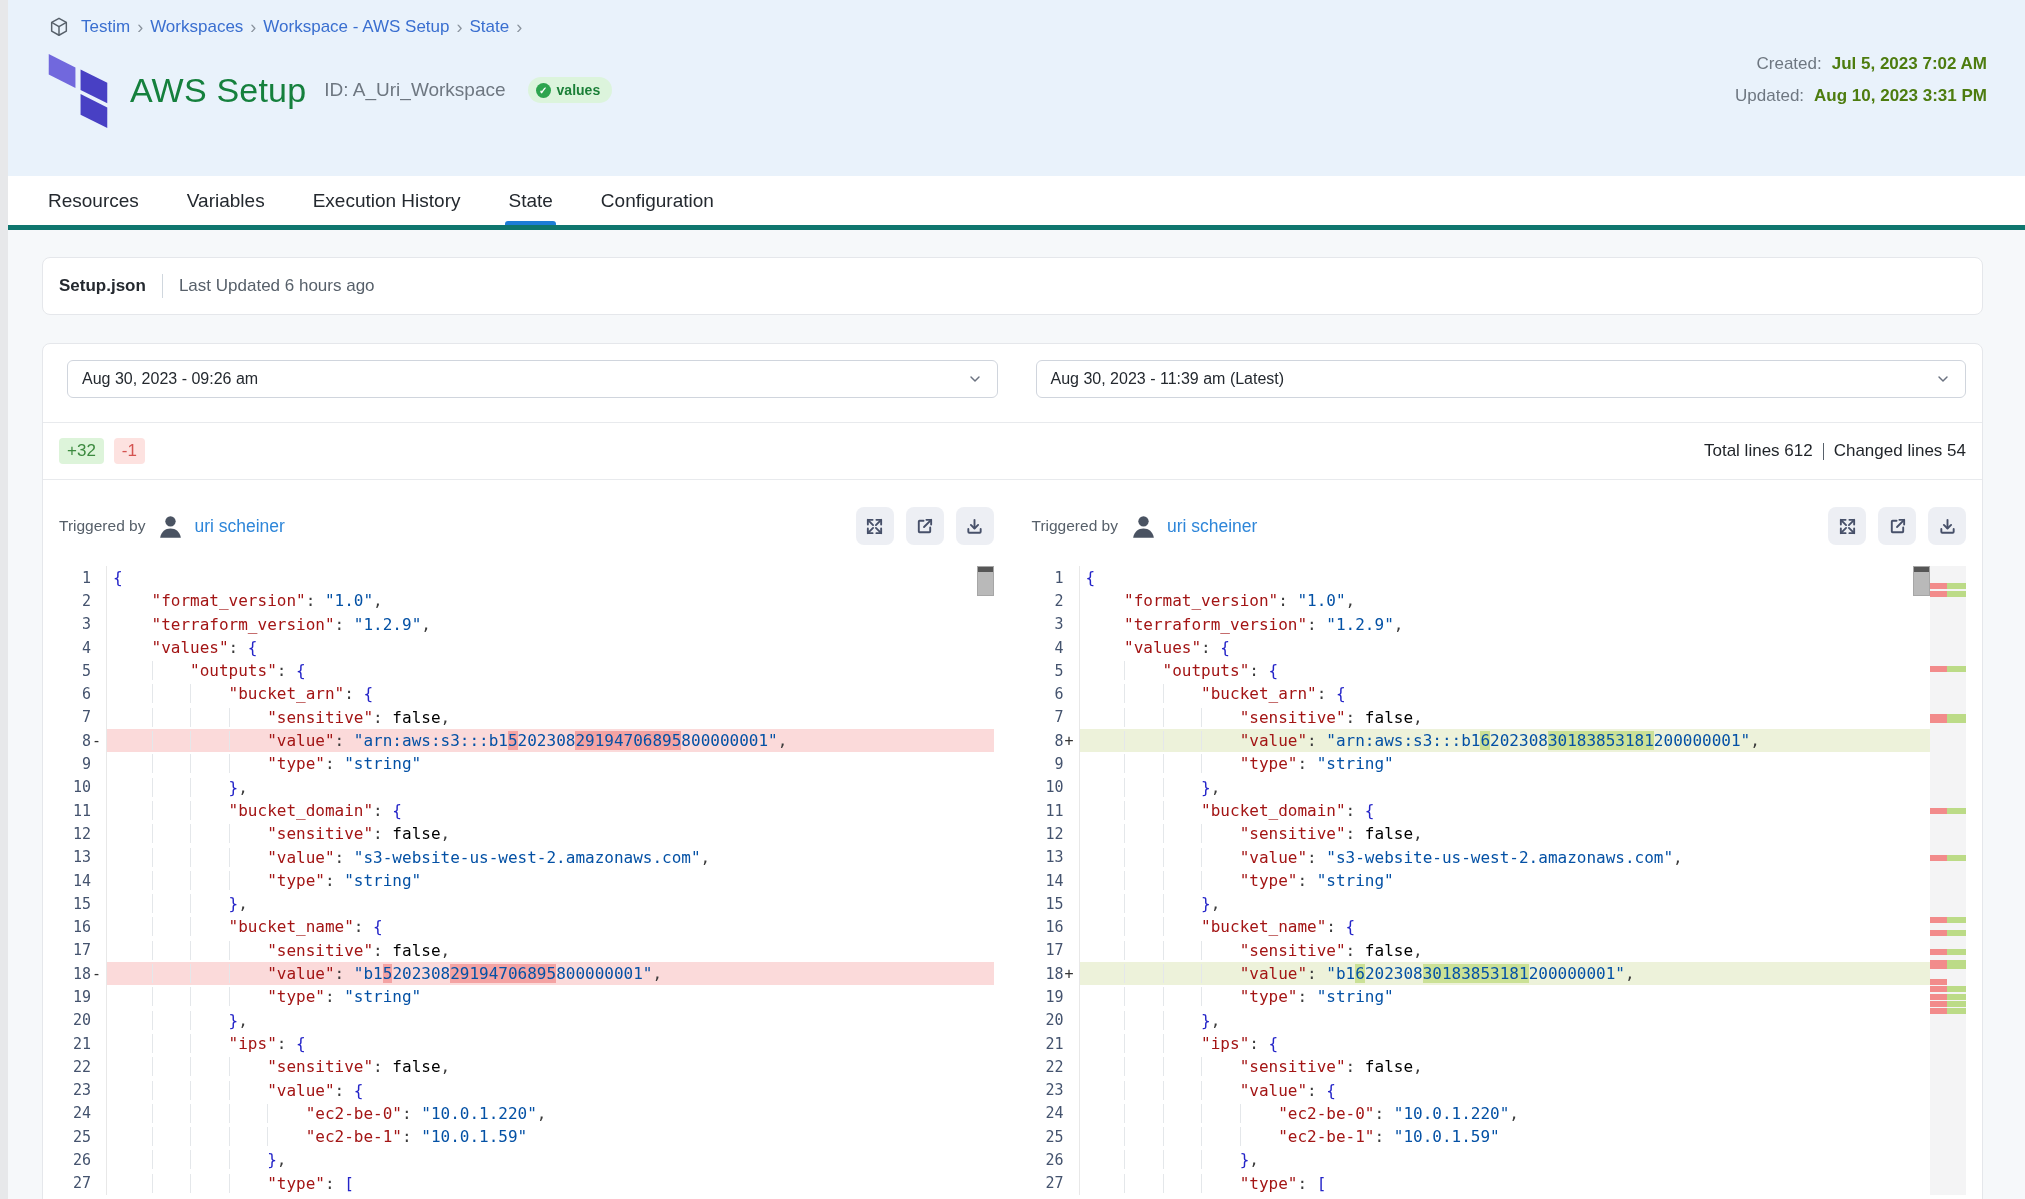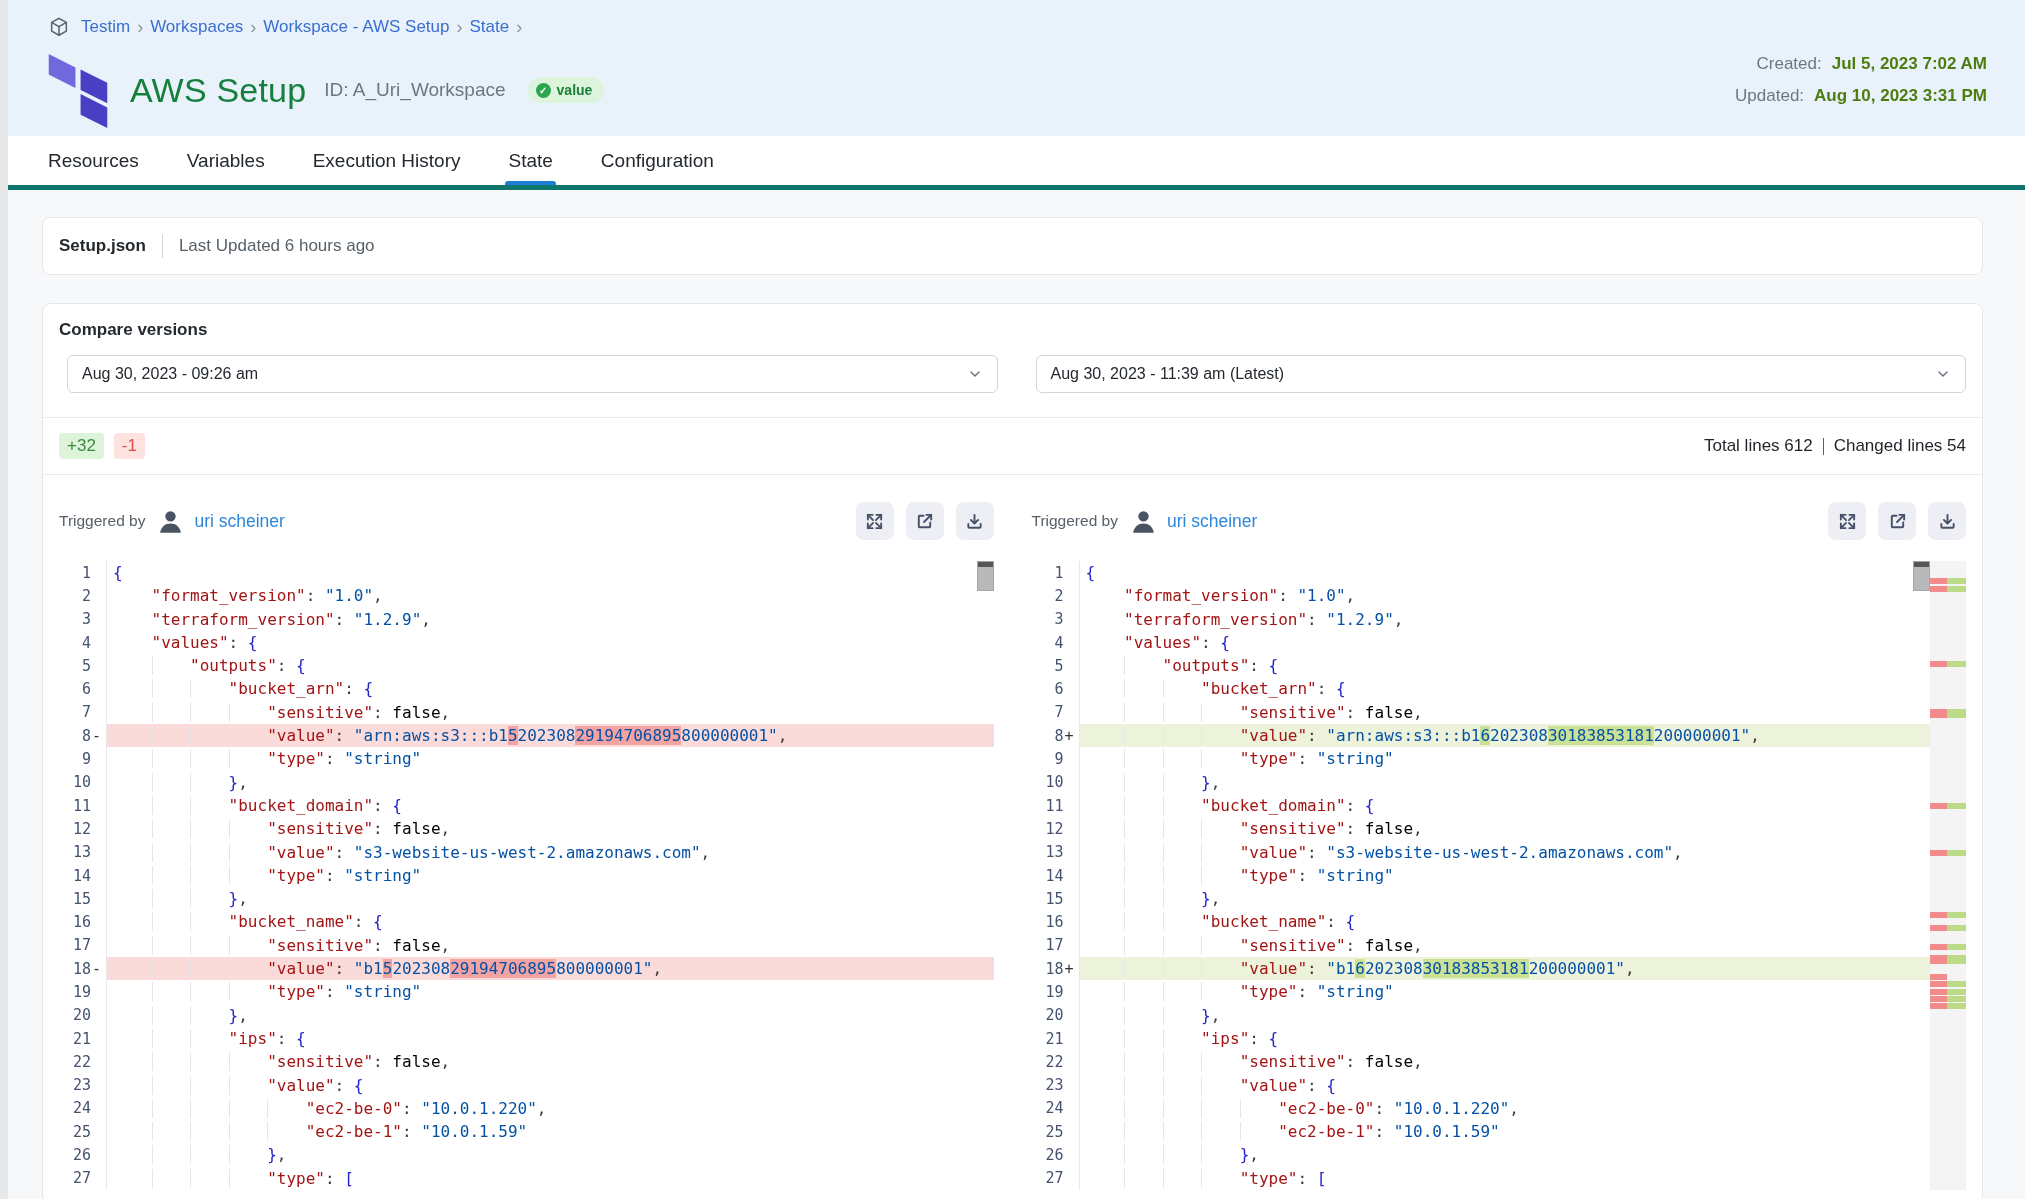--- a/index.html
+++ b/index.html
@@ -1,21 +1,21 @@
 <!DOCTYPE html>
 <html><head>
 <meta charset="utf-8">
 <style>
   * { box-sizing: border-box; margin: 0; padding: 0; }
   html, body { width: 2025px; height: 1199px; overflow: hidden; }
   body { font-family: "Liberation Sans", sans-serif; background: #f6f8fa; position: relative; color: #1f2328; }
   .left-strip { position: absolute; left: 0; top: 0; width: 8px; height: 1199px; background: #e7e8ea; z-index: 60; }
 
   
-  .hero { background: #e9f2fb; height: 136px; padding: 16px 36px 0 48px; position: relative; }
+  .hero { background: #e9f2fb; height: 176px; padding: 16px 36px 0 48px; position: relative; }
   .breadcrumb { display: flex; align-items: center; gap: 7px; font-size: 17px; }
   .bc-icon { width: 22px; height: 22px; margin-right: 4px; }
   .bc-link { color: #3a6fd0; cursor: pointer; }
   .bc-sep { color: #8b949e; font-size: 18px; }
   .title-row { display: flex; align-items: center; margin-top: 14px; }
   .tf-logo { width: 60px; height: 76px; margin-right: 22px; }
   .ws-title { font-size: 34px; font-weight: 400; color: #15803d; letter-spacing: .2px; }
   .ws-id { font-size: 19px; color: #6e7781; margin-left: 18px; }
   .badge { margin-left: 22px; display: inline-flex; align-items: center; gap: 6px; background: #dcf4dc; border-radius: 14px; padding: 5px 12px 5px 8px; }
   .badge-dot { width: 15px; height: 15px; border-radius: 50%; background: #2da44e; color: #fff; font-size: 10px; line-height: 15px; text-align: center; font-weight: bold; }
@@ -115,21 +115,21 @@
   <div class="title-row">
     <svg class="tf-logo" viewBox="0 0 57 74">
       <polygon points="0,2 26,15 26,35 0,22" fill="#7168dd"></polygon>
       <polygon points="31,17 57,30 57,50 31,37" fill="#4840c4"></polygon>
       <polygon points="31,41 57,54 57,74 31,61" fill="#4840c4"></polygon>
     </svg>
     <span class="ws-title">AWS Setup</span>
     <span class="ws-id">ID: A_Uri_Workspace</span>
     <span class="badge">
       <span class="badge-dot">✓</span>
-      <span class="badge-text">value</span>
+      <span class="badge-text">values</span>
     </span>
   </div>
   <div class="meta">
     <div class="meta-row">
       <span class="meta-label">Created:</span>
       <span class="meta-value">Jul 5, 2023 7:02 AM</span>
     </div>
     <div class="meta-row">
       <span class="meta-label">Updated:</span>
       <span class="meta-value">Aug 10, 2023 3:31 PM</span>
@@ -148,21 +148,20 @@
 <div class="content">
 
   <div class="card file-card">
     <span class="file-name">Setup.json</span>
     <span class="vdiv"></span>
     <span class="file-updated">Last Updated 6 hours ago</span>
   </div>
 
   <div class="card main-card">
     <div class="compare-sec">
-      <div class="compare-heading">Compare versions</div>
       <div class="selects">
         <div class="select">
           <span>Aug 30, 2023 - 09:26 am</span>
           <svg class="chev" viewBox="0 0 20 20" fill="none" stroke="currentColor" stroke-width="1.8" stroke-linecap="round" stroke-linejoin="round">
               <path d="M5 7.5l5 5 5-5"></path>
             </svg>
         </div>
         <div class="select">
           <span>Aug 30, 2023 - 11:39 am (Latest)</span>
           <svg class="chev" viewBox="0 0 20 20" fill="none" stroke="currentColor" stroke-width="1.8" stroke-linecap="round" stroke-linejoin="round">

